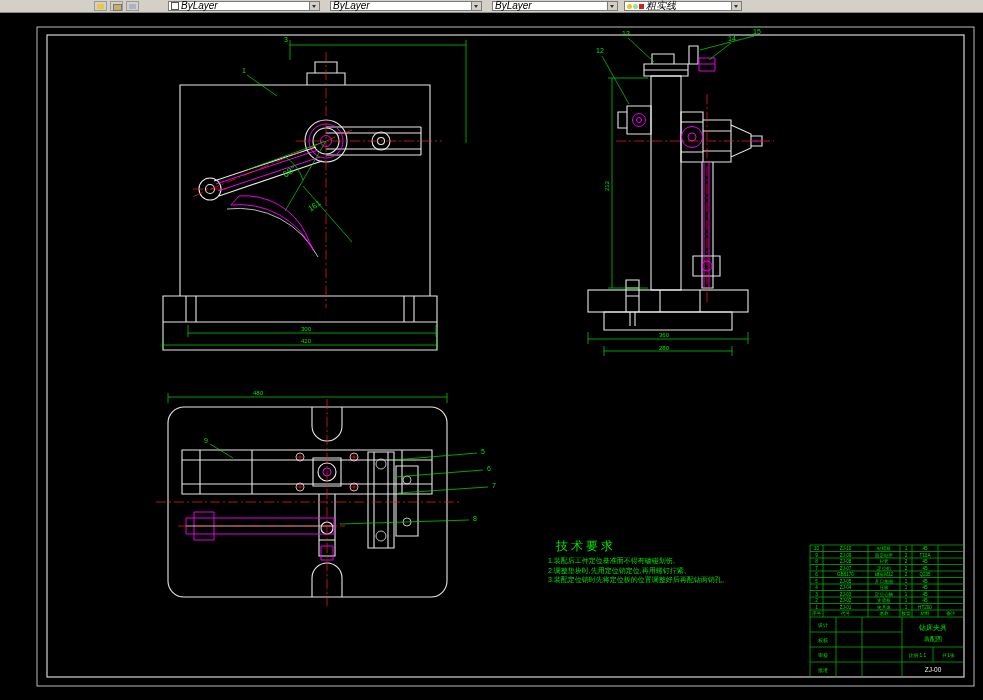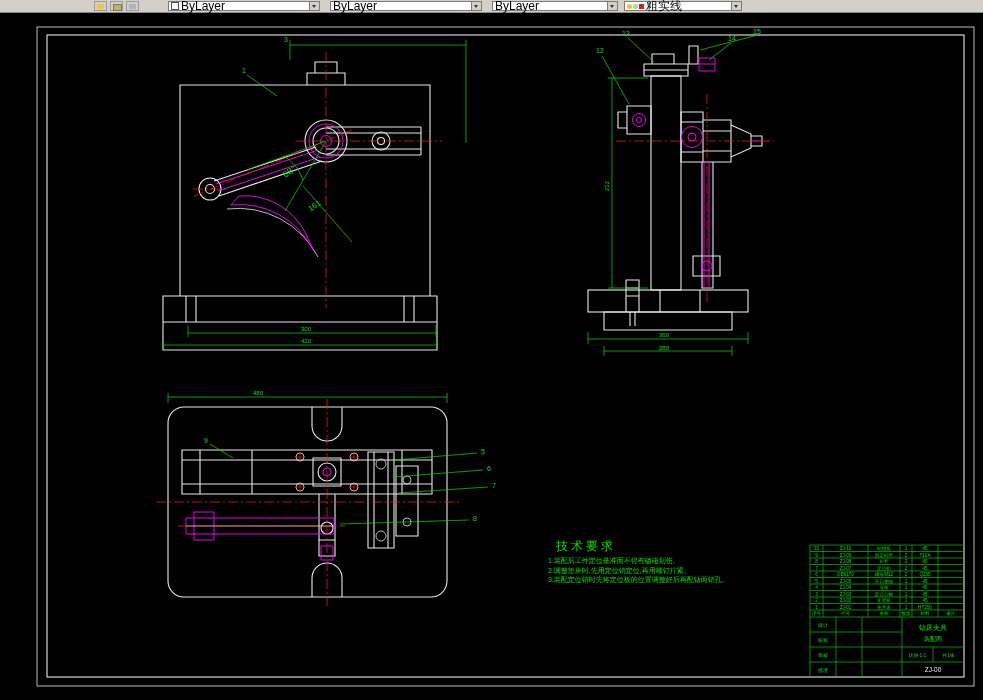--- a/index.html
+++ b/index.html
@@ -10,21 +10,21 @@
   .tb-icons{position:absolute;left:94px;top:1px;display:flex;gap:3px;}
   .tb-icon{width:13px;height:10px;border:1px solid #9a9a9a;box-sizing:border-box;background:#d4d0c8;position:relative;}
   .tb-icon.i1::after{content:"";position:absolute;left:2px;top:2px;width:7px;height:5px;background:#e8c840;}
   .tb-icon.i2::after{content:"";position:absolute;left:2px;top:2px;width:7px;height:5px;background:#c8b060;border:1px solid #777;}
   .tb-icon.i3::after{content:"";position:absolute;left:2px;top:2px;width:7px;height:5px;background:#aab4c8;}
   .combo{position:absolute;top:1px;height:10px;background:#fff;border:1px solid #7a7a7a;box-sizing:border-box;display:flex;align-items:center;padding-left:2px;}
   .c1{left:168px;width:152px;}
   .c2{left:330px;width:152px;}
   .c3{left:492px;width:126px;}
   .c4{left:624px;width:118px;}
-  .ctext{font-size:12px;line-height:8px;color:#000;white-space:nowrap;}
+  .ctext{font-size:10px;line-height:8px;color:#000;white-space:nowrap;font-style:italic;}
   .arrow{margin-left:auto;width:9px;height:100%;background:#d4d0c8;border-left:1px solid #7a7a7a;position:relative;}
   .arrow::after{content:"";position:absolute;left:2px;top:3px;border-left:2.5px solid transparent;border-right:2.5px solid transparent;border-top:3px solid #333;}
   .swatch{width:6px;height:6px;background:#fff;border:1px solid #555;margin-right:2px;flex:0 0 auto;}
   .dot{width:5px;height:5px;border-radius:50%;margin-right:1px;flex:0 0 auto;}
   .dot.y{background:#e8c820;}
   .dot.g{background:#9adf9a;}
   .sw-red{width:5px;height:5px;background:#d02020;margin-right:2px;flex:0 0 auto;}
   
   .canvas{position:absolute;top:0;left:0;width:983px;height:700px;z-index:1;}
   svg text{font-family:"Liberation Sans",sans-serif;}

